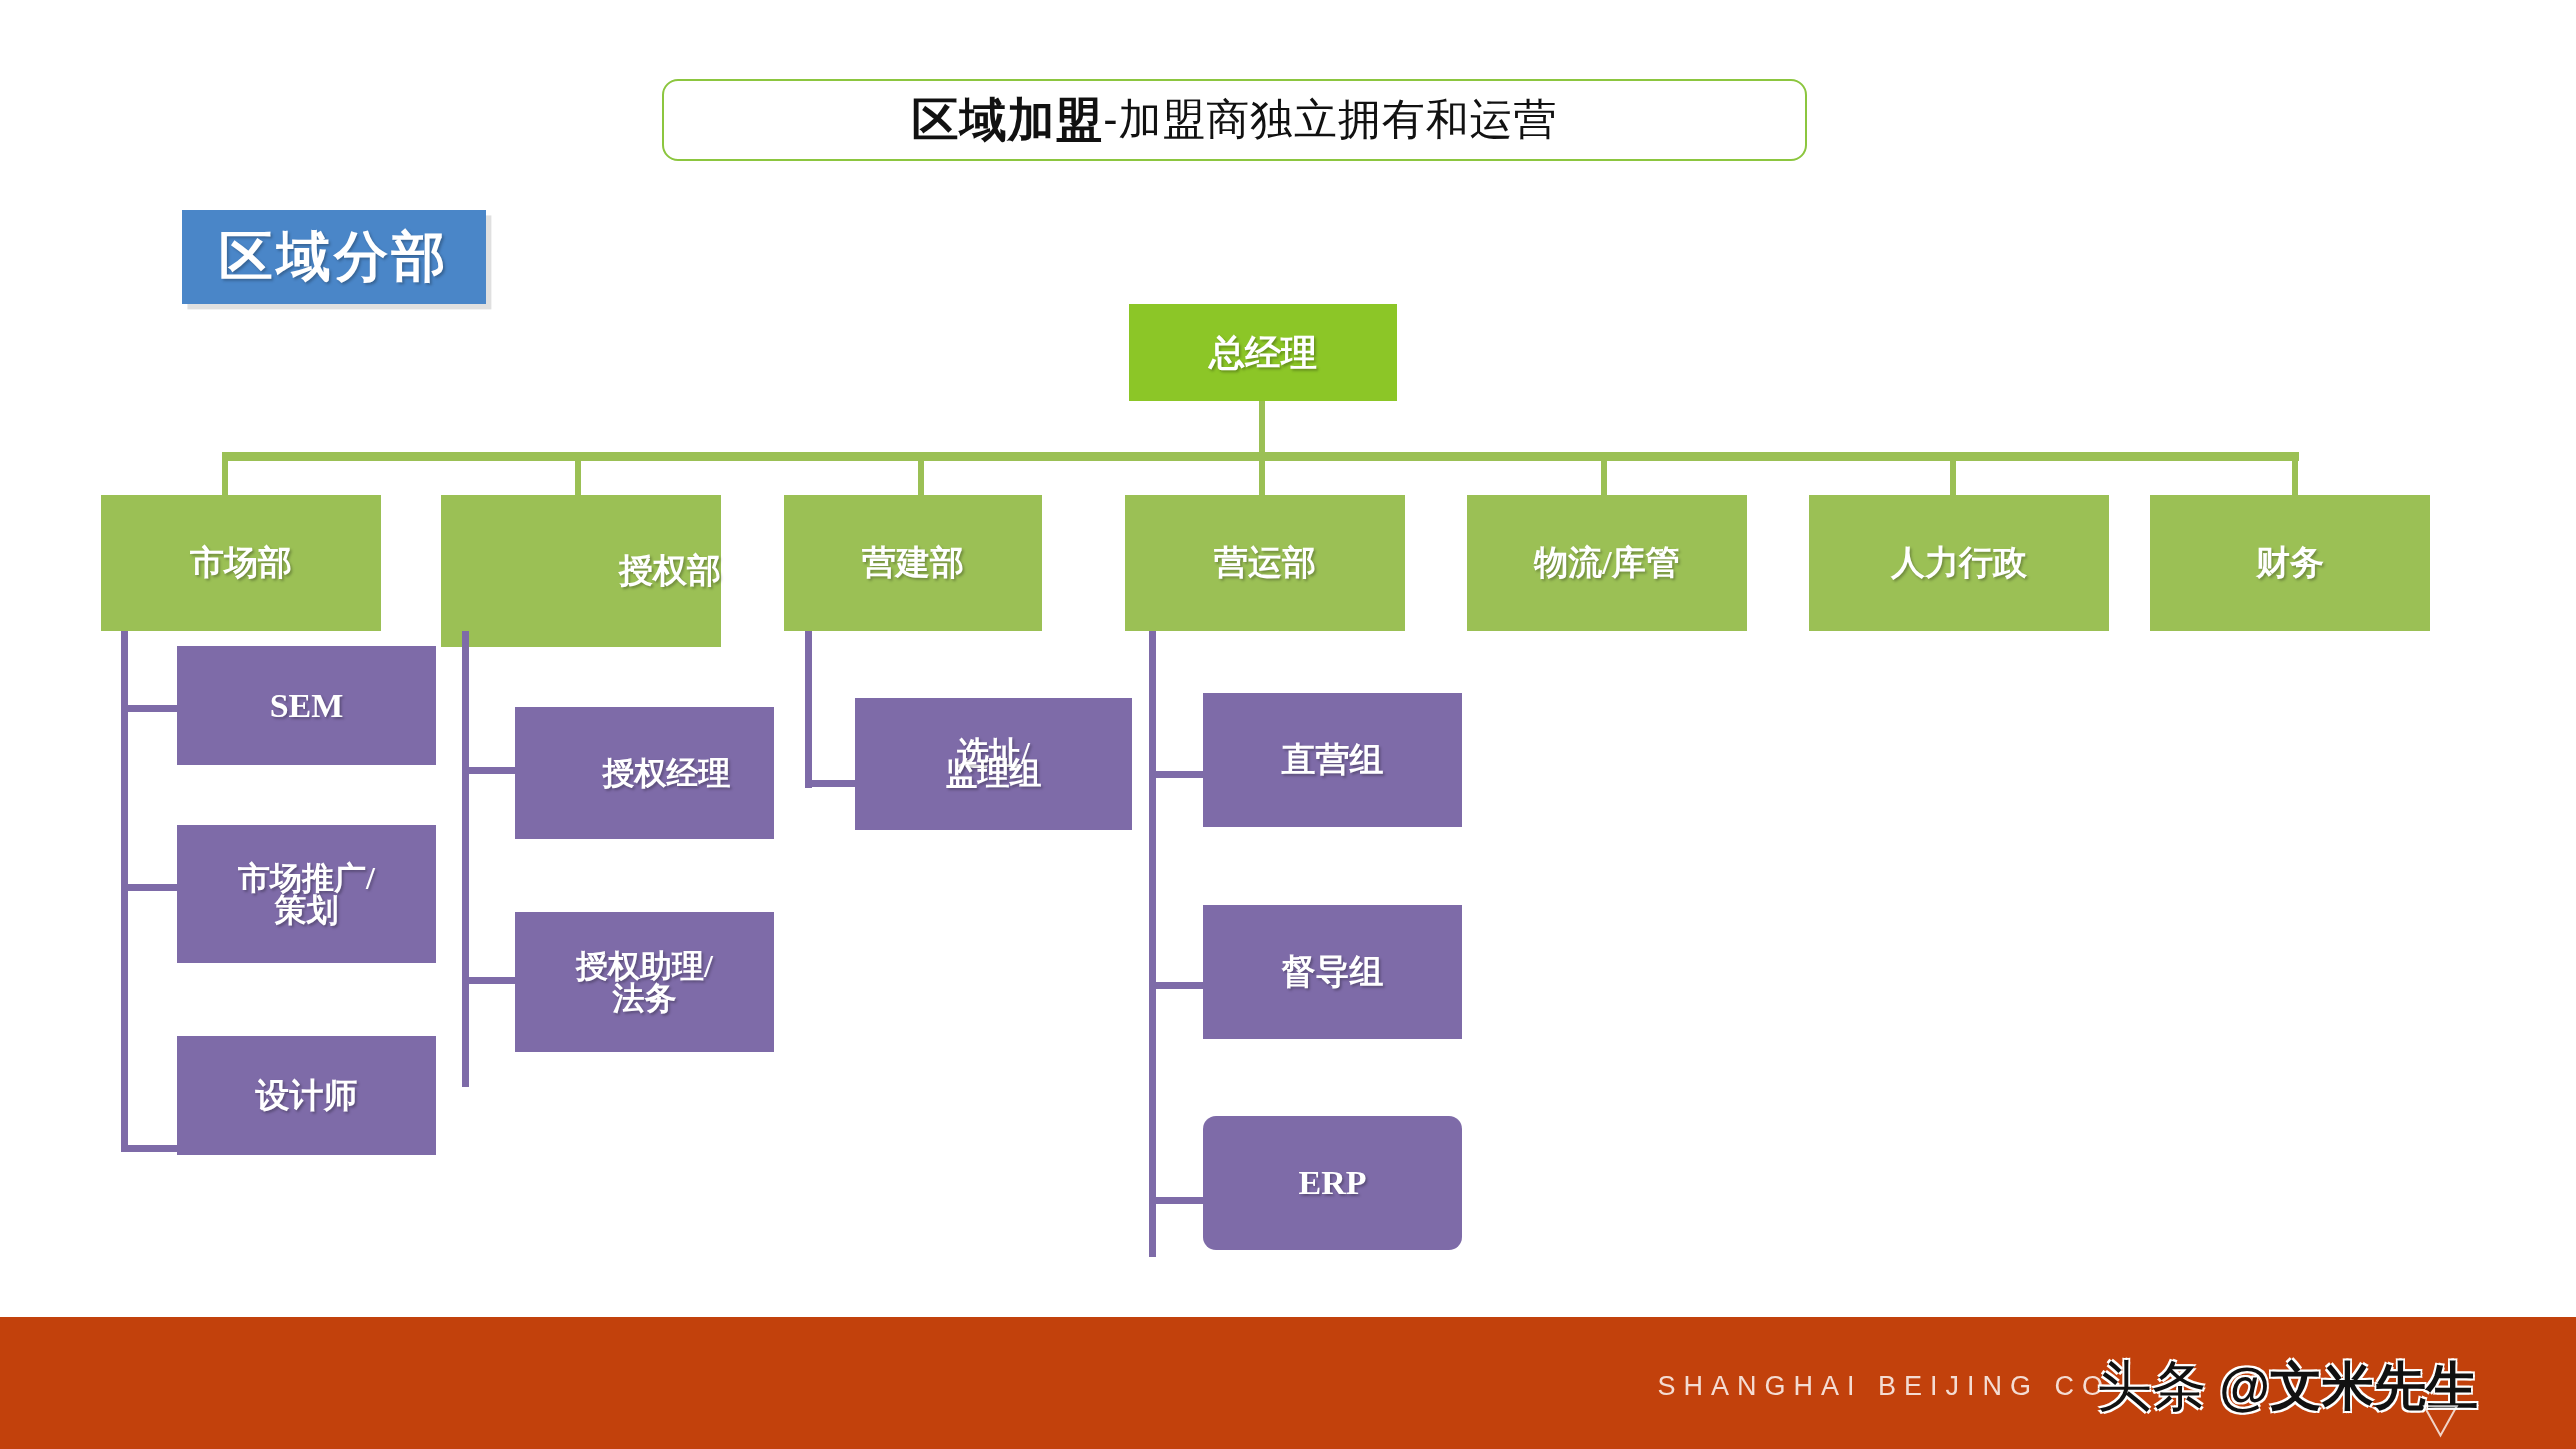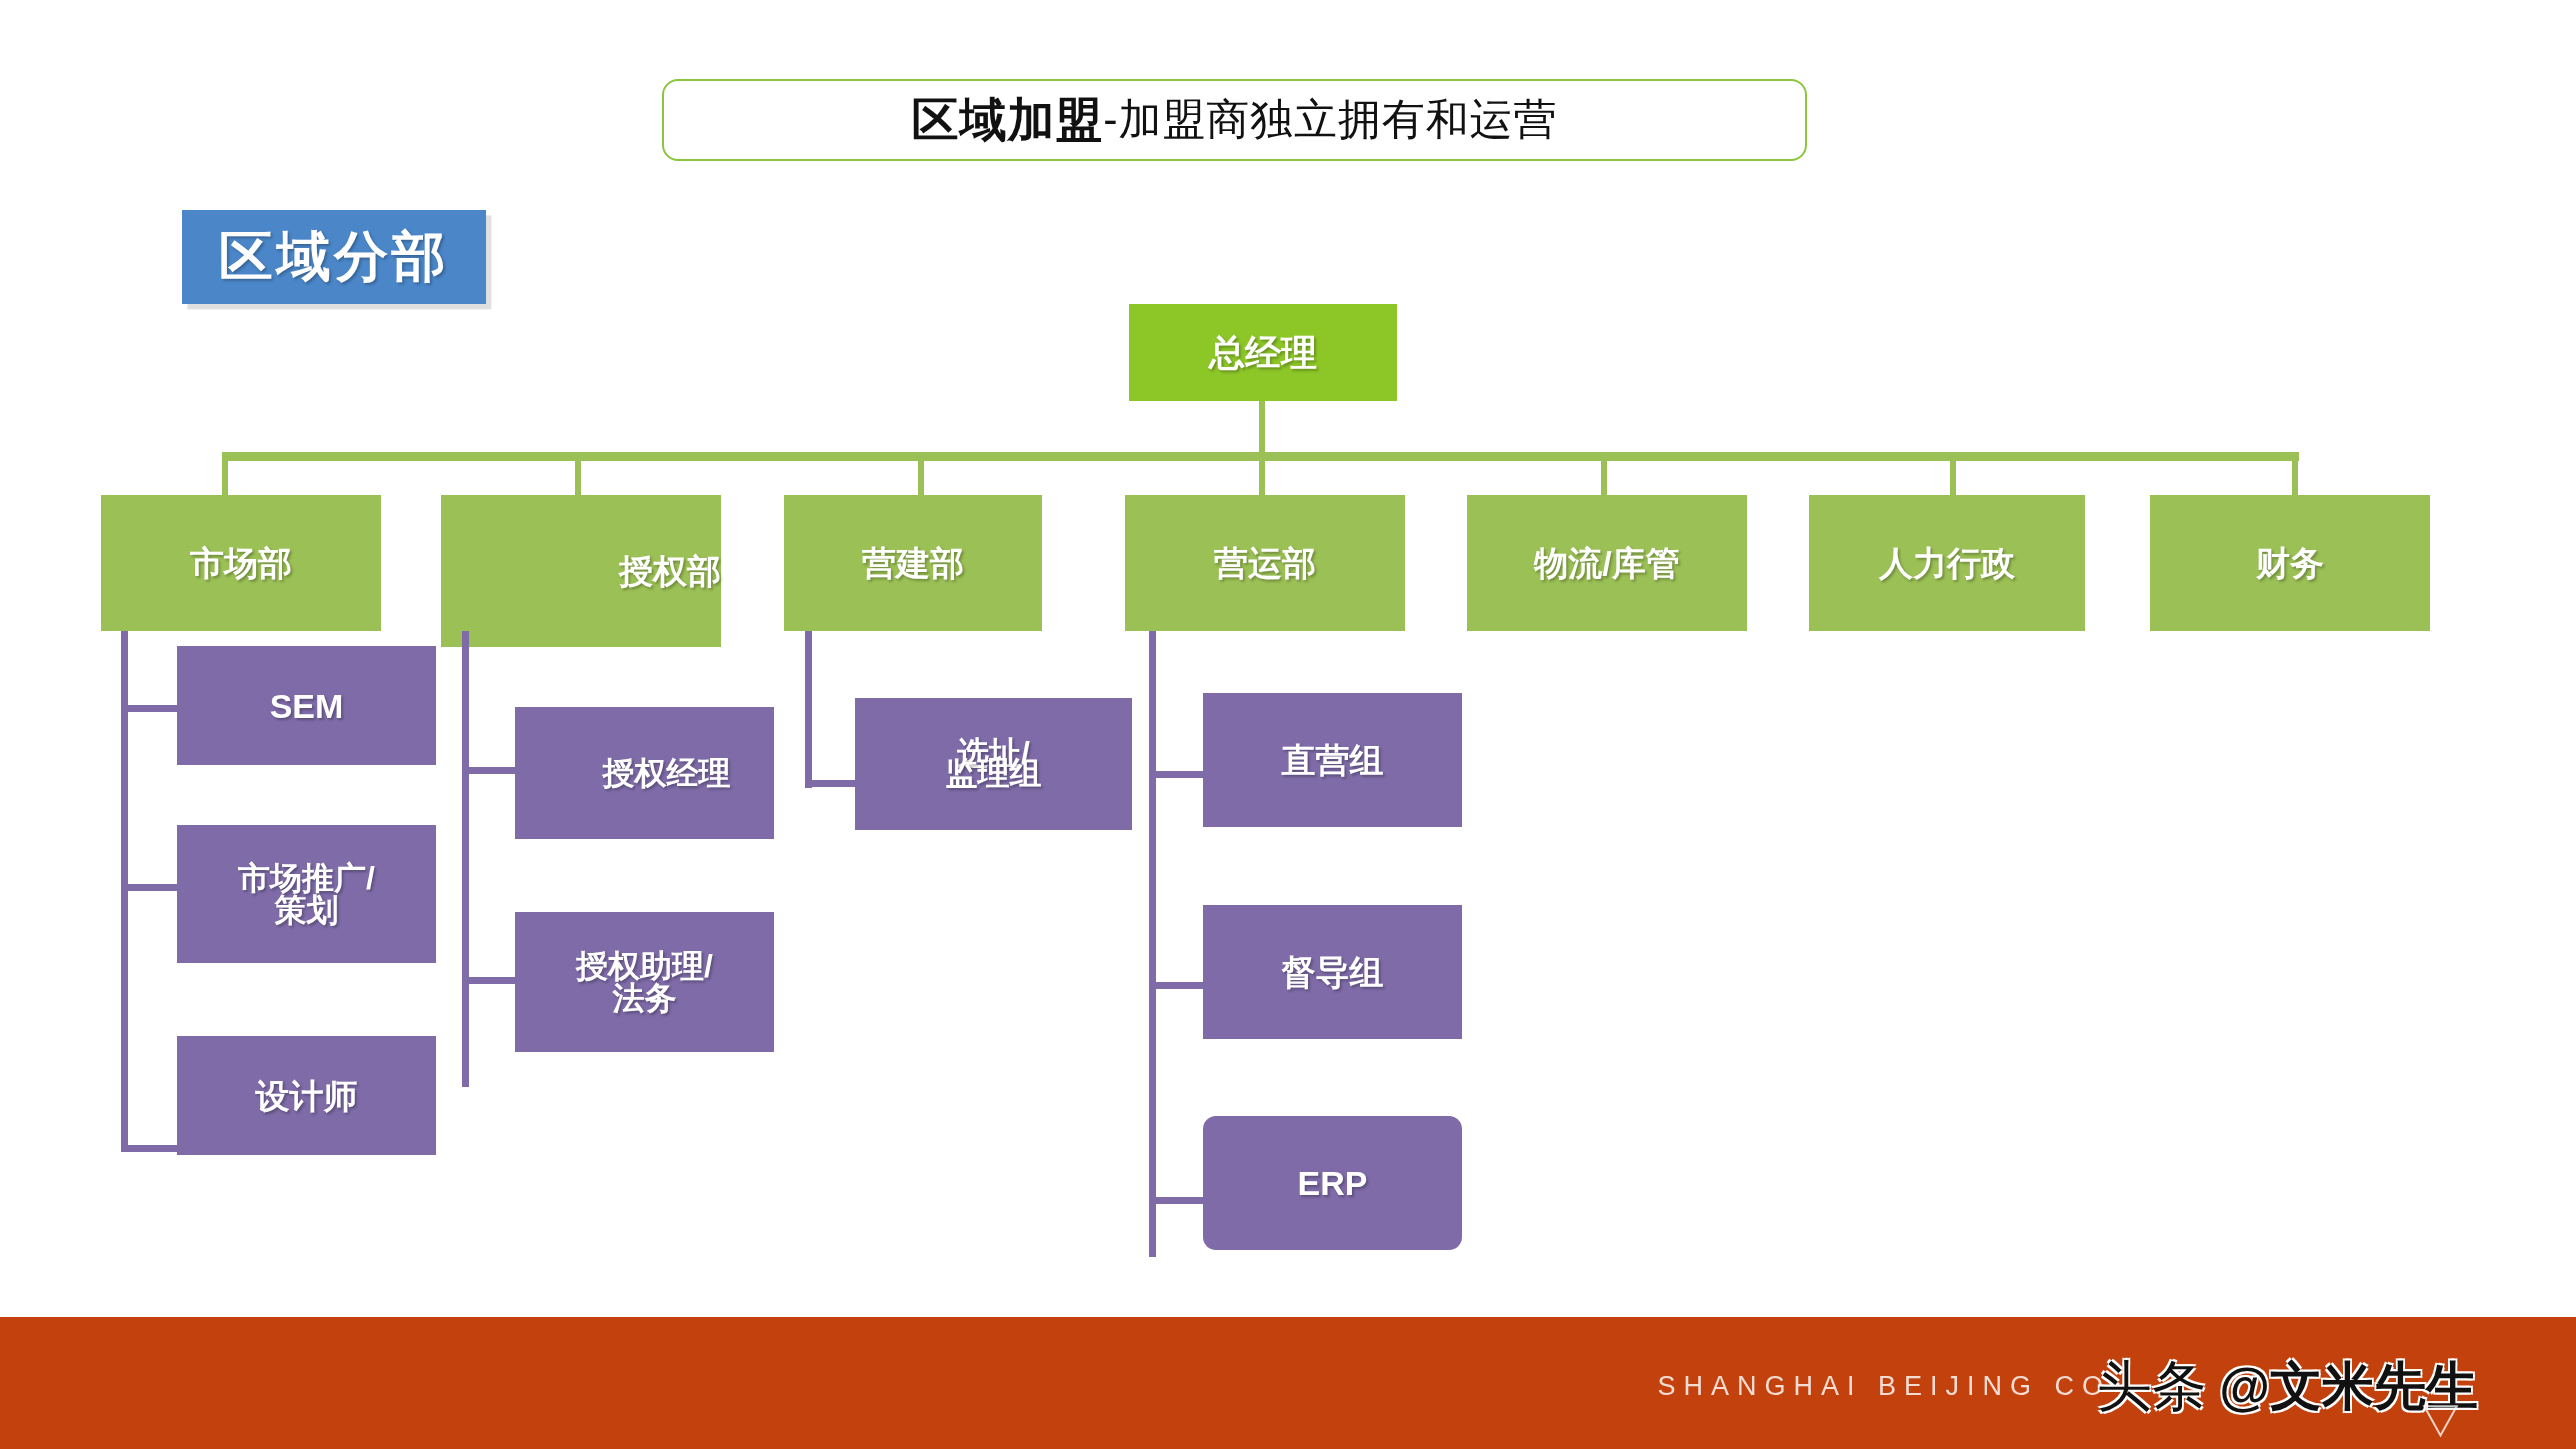--- a/index.html
+++ b/index.html
@@ -46,21 +46,21 @@
   }
 
   
   .node{
     position:absolute;
     display:flex;align-items:center;justify-content:center;
     color:#ffffff;font-weight:bold;text-align:center;
     box-sizing:border-box;
     line-height:1.0;
   }
-  .node span{display:block;text-shadow:1.8px 1.8px 2.7px rgba(0,0,0,0.28);}
+  .node span{display:block;text-shadow:1.8px 1.8px 2.7px rgba(0,0,0,0.28);font-family:Liberation Serif, serif;}
 
   .node.root{ background:#8CC627; }
   .node.dept{ background:#9BC055; }
   .node.sub { background:#7E6BA8; }
 
   
   .conn{position:absolute;background:#9BC055;}
   .conn.purple{background:#7E6BA8;}
 
   
@@ -136,21 +136,21 @@
   </div>
   <div class="node dept" style="left:784px;top:495px;width:258px;height:136px;font-size:34px;">
     <span>营建部</span>
   </div>
   <div class="node dept" style="left:1125px;top:495px;width:280px;height:136px;font-size:34px;">
     <span>营运部</span>
   </div>
   <div class="node dept" style="left:1467px;top:495px;width:280px;height:136px;font-size:34px;">
     <span>物流/库管</span>
   </div>
-  <div class="node dept" style="left:1809px;top:495px;width:276px;height:136px;font-size:34px;">
+  <div class="node dept" style="left:1809px;top:495px;width:300px;height:136px;font-size:34px;">
     <span>人力行政</span>
   </div>
   <div class="node dept" style="left:2150px;top:495px;width:280px;height:136px;font-size:34px;">
     <span>财务</span>
   </div>
 
   <div class="conn purple" style="left:121px;top:631px;width:7.2px;height:521px;"></div>
   <div class="conn purple" style="left:121px;top:705px;width:59px;height:7.2px;"></div>
   <div class="conn purple" style="left:121px;top:884px;width:59px;height:7.2px;"></div>
   <div class="conn purple" style="left:121px;top:1145px;width:59px;height:7.2px;"></div>

